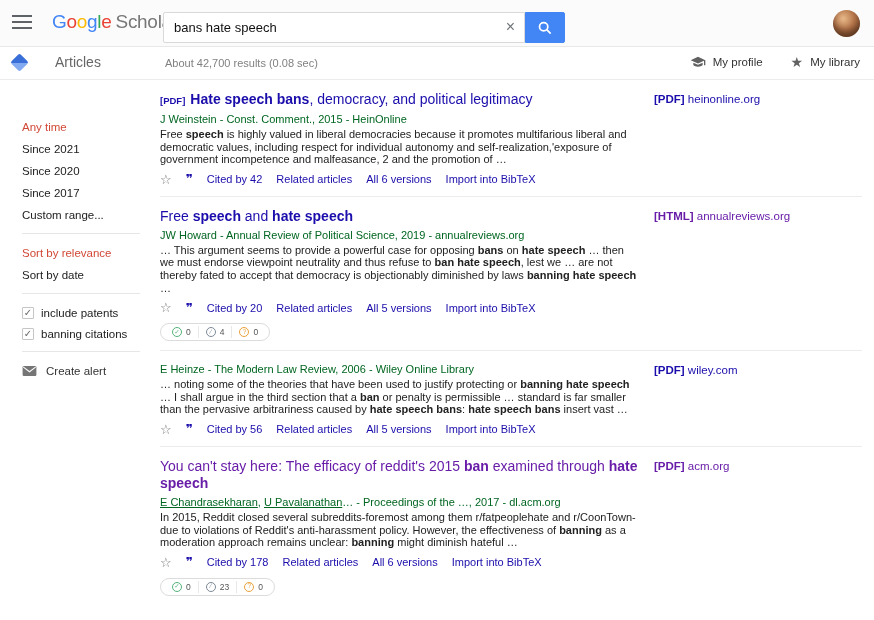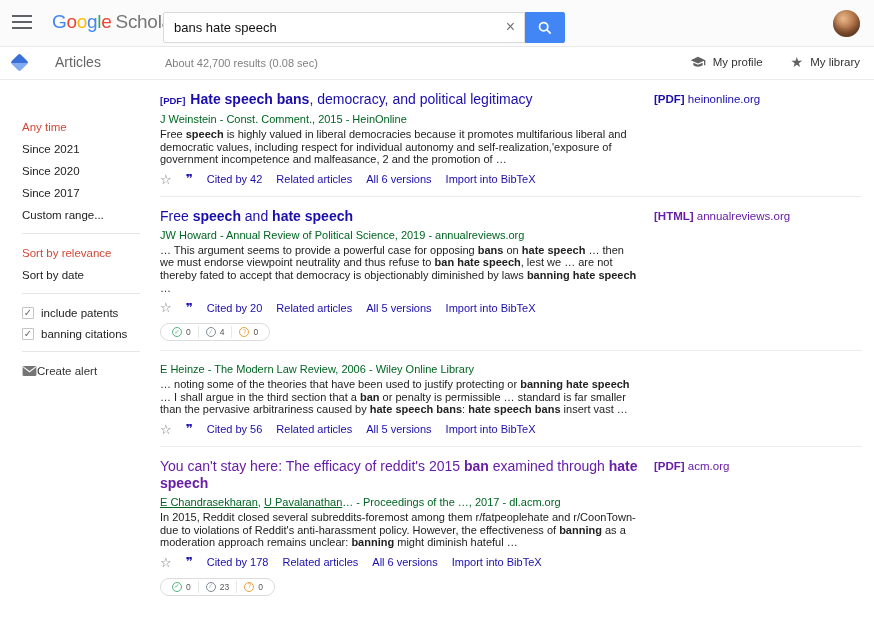--- a/index.html
+++ b/index.html
@@ -43,21 +43,21 @@
   .plink { display:flex; align-items:center; gap:7px; font-size:11.5px; color:#333; cursor:pointer; }
   .plink .star-g { color:#616161; font-size:14px; line-height:14px; }
   
   .sidebar { position:absolute; left:22px; top:98px; width:132px; font-size:11.5px;margin-top:23px; }
   .s-item { display:block; color:#222; margin-bottom:9px; line-height:13px; cursor:pointer; text-decoration:none; }
   .s-item.active { color:var(--active-red); }
   .s-divider { border-top:1px solid #e6e6e6; margin:11px 0 13px 0; width:118px; }
   .cb { display:flex; align-items:center; gap:7px; margin-bottom:9px; cursor:pointer; }
   .cbox { width:12px; height:12px; border:1px solid #c6c6c6; border-radius:1px; background:#fff;
           font-size:10px; line-height:10px; color:#666; text-align:center; }
-  .create-alert { display:flex; align-items:center; margin-top:3px; color:#333; cursor:pointer; }
+  .create-alert { display:flex; align-items:center; gap:9px; margin-top:3px; color:#333; cursor:pointer; }
   
   .results { position:absolute; left:160px; top:80px; width:702px; }
   .result-row { display:flex; padding:11px 0 9px 0; border-bottom:1px solid #ececec; }
   .result-row:last-child { border-bottom:none; }
   .result-main { width:480px; }
   .result-side { width:218px; padding-left:14px; padding-top:2px; font-size:11.5px; }
   .side-link { cursor:pointer;text-align:center; }
   .side-link .tag { font-weight:700; }
   .c-blue { color:var(--link); }
   .c-purple { color:var(--visited); }
@@ -208,20 +208,21 @@
         <div class="snippet"><span>… noting some of the theories that have been used to justify protecting or </span><span class="b">banning hate speech</span><span> … I shall argue in the third section that a </span><span class="b">ban</span><span> or penalty is permissible … standard is far smaller than the pervasive arbitrariness caused by </span><span class="b">hate speech bans</span><span>: </span><span class="b">hate speech bans</span><span> insert vast …</span></div>
         <div class="actions">
           <span class="star-o">☆</span>
           <span class="quote">❞</span>
           <a class="action-link">Cited by 56</a>
           <a class="action-link">Related articles</a>
           <a class="action-link">All 5 versions</a>
           <a class="action-link">Import into BibTeX</a>
         </div>
       </div>
+      <div class="result-side"><a class="side-link c-blue"><span class="tag">[PDF]</span><span> wiley.com</span></a></div>
     </div>
     <div class="result-row">
       <div class="result-main"><h3 class="result-title"><a class="title-link visited"><span>You can't stay here: The efficacy of reddit's 2015 </span><span class="b">ban</span><span> examined through </span><span class="b">hate speech</span></a></h3><div class="authors"><span class="alink">E Chandrasekharan</span><span>, </span><span class="alink">U Pavalanathan</span><span>… - Proceedings of the …, 2017 - dl.acm.org</span></div><div class="snippet"><span>In 2015, Reddit closed several subreddits-foremost among them r/fatpeoplehate and r/CoonTown-due to violations of Reddit's anti-harassment policy. However, the effectiveness of </span><span class="b">banning</span><span> as a moderation approach remains unclear: </span><span class="b">banning</span><span> might diminish hateful …</span></div><div class="actions">
           <span class="star-o">☆</span>
           <span class="quote">❞</span>
           <a class="action-link">Cited by 178</a>
           <a class="action-link">Related articles</a>
           <a class="action-link">All 6 versions</a>
           <a class="action-link">Import into BibTeX</a>
         </div><div class="badge">

